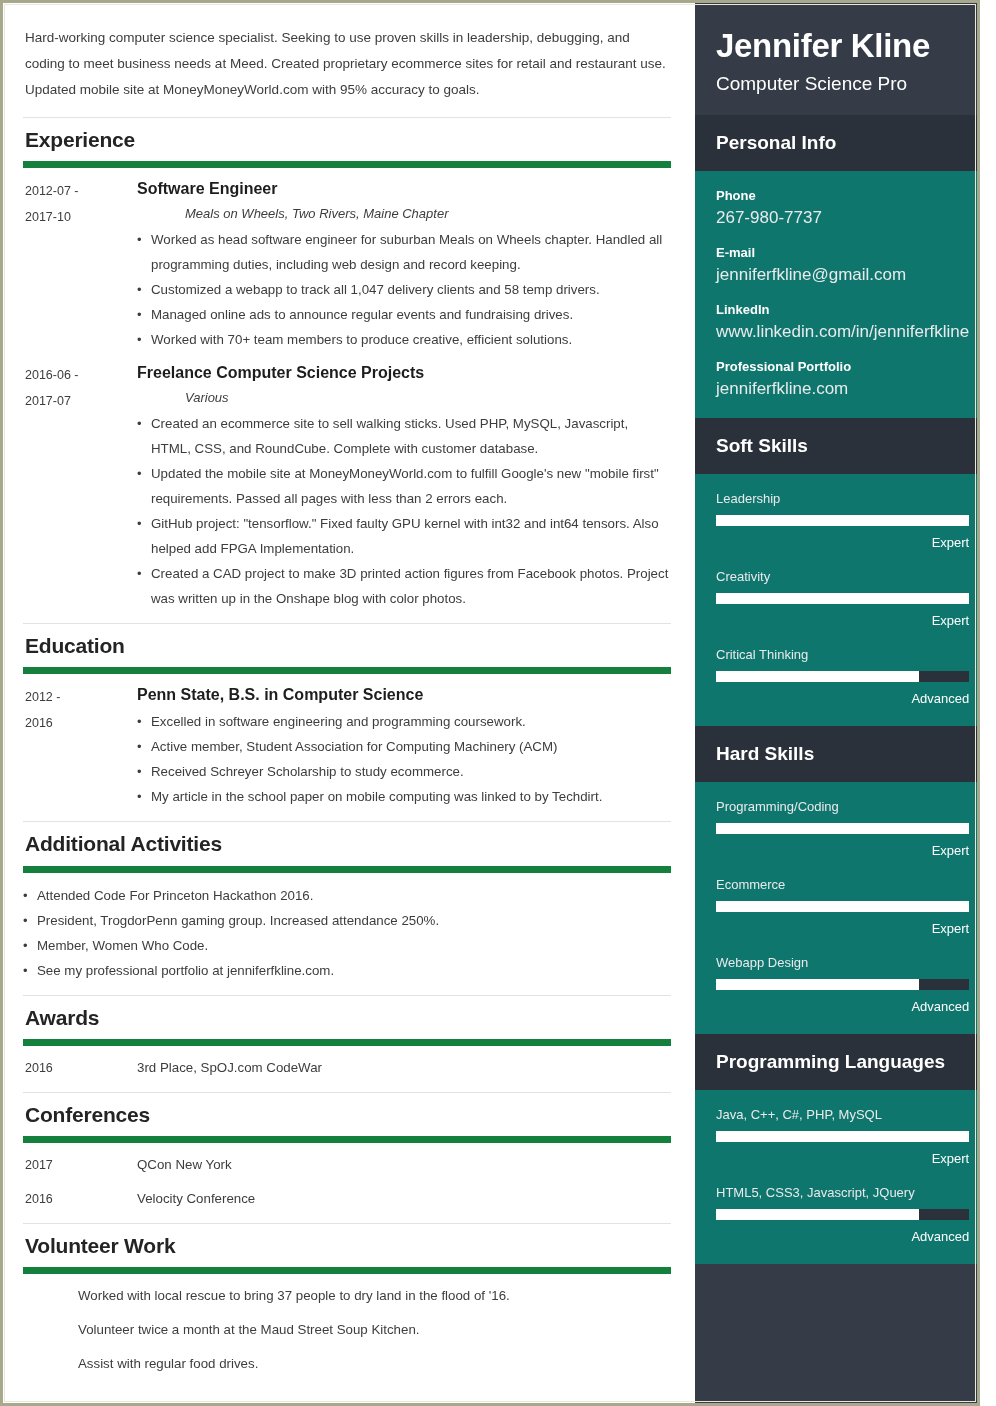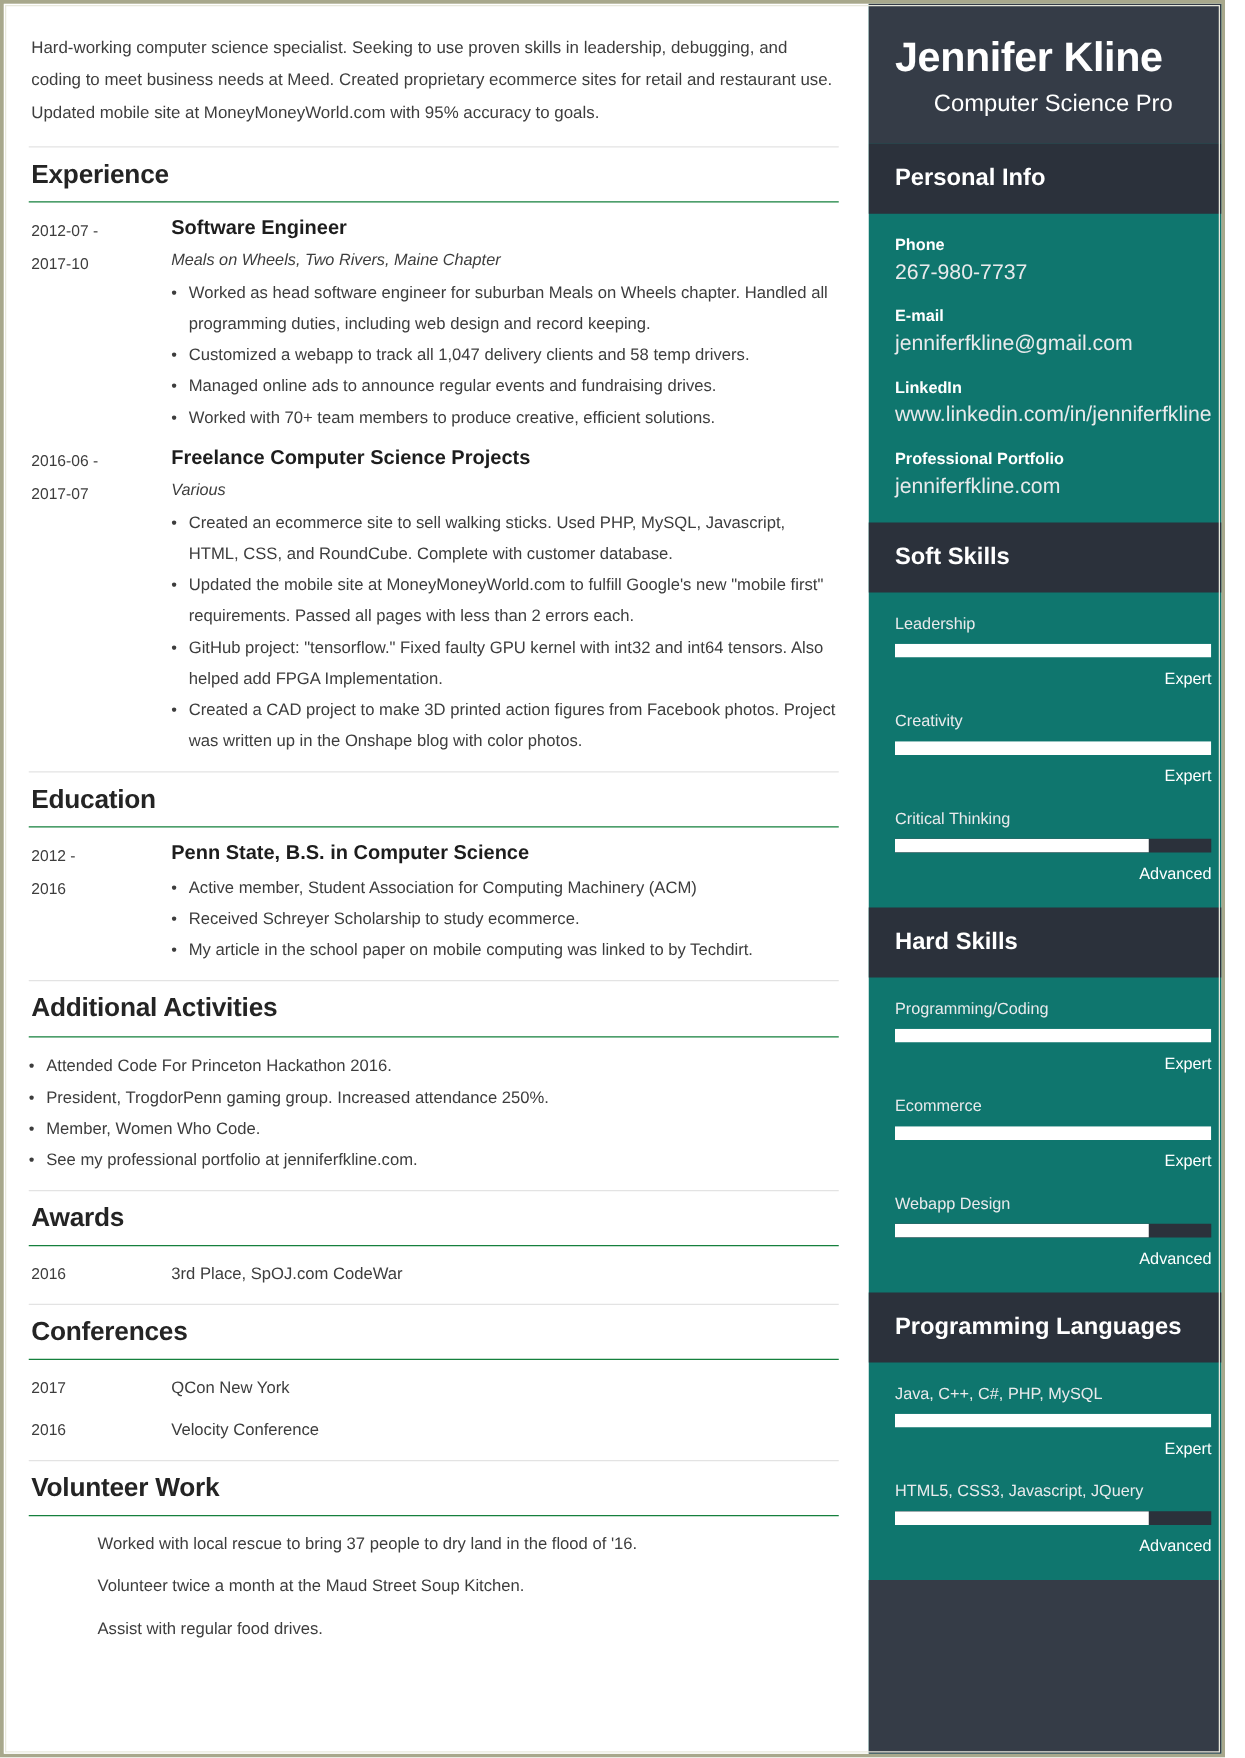--- a/index.html
+++ b/index.html
@@ -39,21 +39,21 @@
     font-size: 13.5px;
     line-height: 26px;
     color: #3d3d3d;
     padding: 2px 2px 14px 2px;
   }
 
   .section { margin: 0; }
 
   .sec-head {
     border-top: 1px solid #e3e3e3;
-    border-bottom: 1px solid #15803d;
+    border-bottom: 7px solid #15803d;
     padding: 9px 0 9px 2px;
     margin-bottom: 0;
   }
   .sec-head h2 {
     font-size: 21px;
     font-weight: bold;
     color: #242424;
     letter-spacing: -0.2px;
     line-height: 1.2;
   }
@@ -85,20 +85,21 @@
     color: #1d1d1d;
     line-height: 22px;
     margin-bottom: 3px;
   }
   .entry-sub {
     font-size: 13px;
     font-style: italic;
     color: #3d3d3d;
     line-height: 22px;
     margin-bottom: 2px;
+    margin-left: 48px;
   }
 
   ul.bullets { list-style: none; margin: 0; padding: 0; }
   ul.bullets li {
     position: relative;
     font-size: 13.3px;
     line-height: 25px;
     color: #3d3d3d;
     padding-left: 14px;
   }
@@ -154,21 +155,20 @@
     line-height: 42px;
     color: #ffffff;
     letter-spacing: -0.3px;
   }
   .sb-role {
     font-size: 19px;
     color: #ffffff;
     line-height: 30px;
     margin-top: 2px;
     font-weight: normal;
-    text-align: center;
   }
 
   .sb-sec-head {
     background: #2b313b;
     padding: 11px 21px 12px 21px;
   }
   .sb-sec-head h3 {
     font-size: 19px;
     font-weight: bold;
     color: #ffffff;
@@ -278,20 +278,21 @@
       </div>
       <div class="entries">
         <div class="entry">
           <div class="entry-date">
             <span>2012 -</span>
             <span class="d2">2016</span>
           </div>
           <div class="entry-body">
             <div class="entry-title">Penn State, B.S. in Computer Science</div>
             <ul class="bullets">
+              <li>Excelled in software engineering and programming coursework.</li>
               <li>Active member, Student Association for Computing Machinery (ACM)</li>
               <li>Received Schreyer Scholarship to study ecommerce.</li>
               <li>My article in the school paper on mobile computing was linked to by Techdirt.</li>
             </ul>
           </div>
         </div>
       </div>
     </div>
 
     <div class="section">

